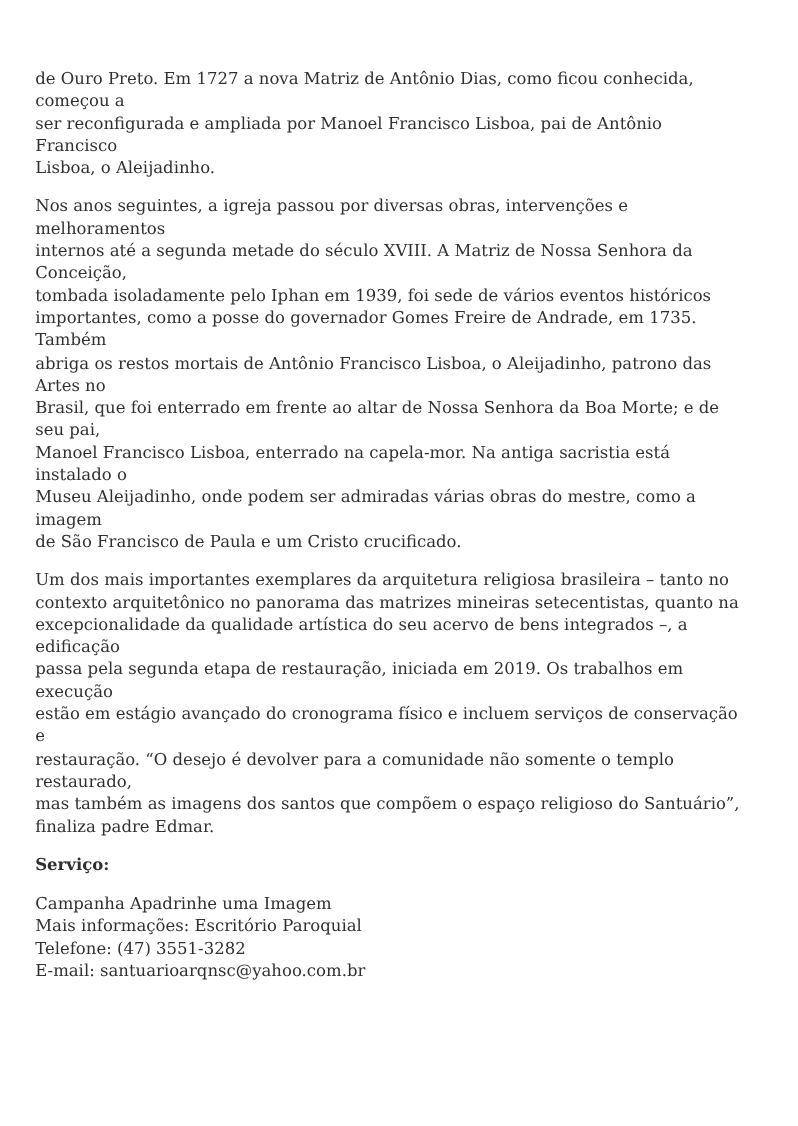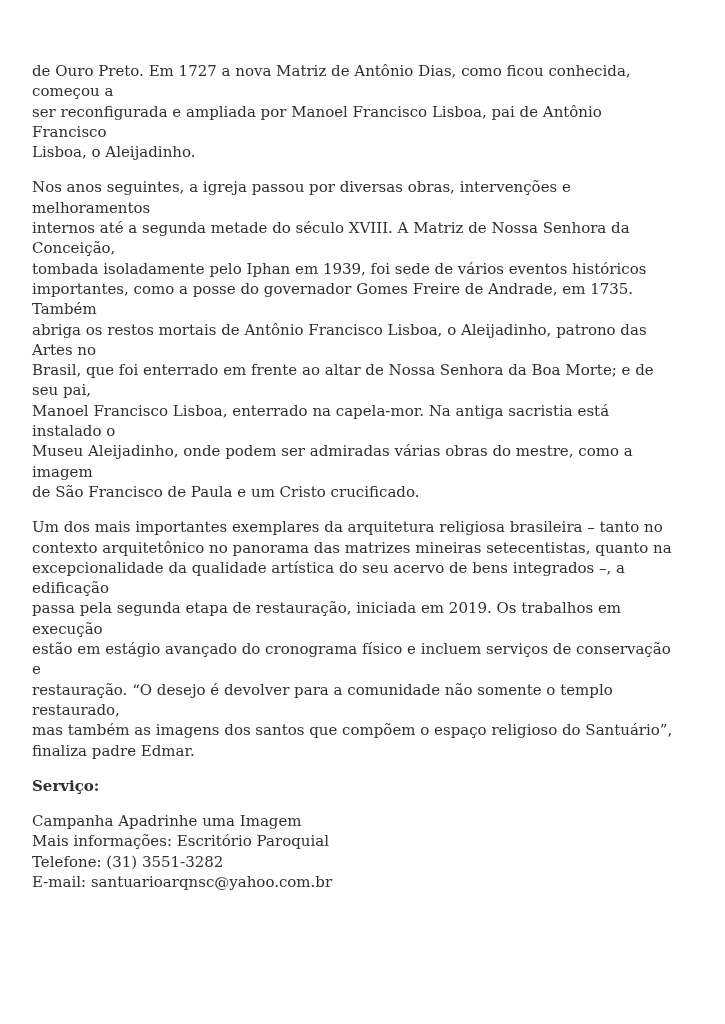--- a/index.html
+++ b/index.html
@@ -49,15 +49,15 @@
 contexto arquitetônico no panorama das matrizes mineiras setecentistas, quanto na
 excepcionalidade da qualidade artística do seu acervo de bens integrados –, a edificação
 passa pela segunda etapa de restauração, iniciada em 2019. Os trabalhos em execução
 estão em estágio avançado do cronograma físico e incluem serviços de conservação e
 restauração. “O desejo é devolver para a comunidade não somente o templo restaurado,
 mas também as imagens dos santos que compõem o espaço religioso do Santuário”,
 finaliza padre Edmar.</p>
   <p class="heading">Serviço:</p>
   <p>Campanha Apadrinhe uma Imagem
 Mais informações: Escritório Paroquial
-Telefone: (31) 3551-3282
+Telefone: (47) 3551-3282
 E-mail: santuarioarqnsc@yahoo.com.br</p>
 </div>
 
 </body></html>

